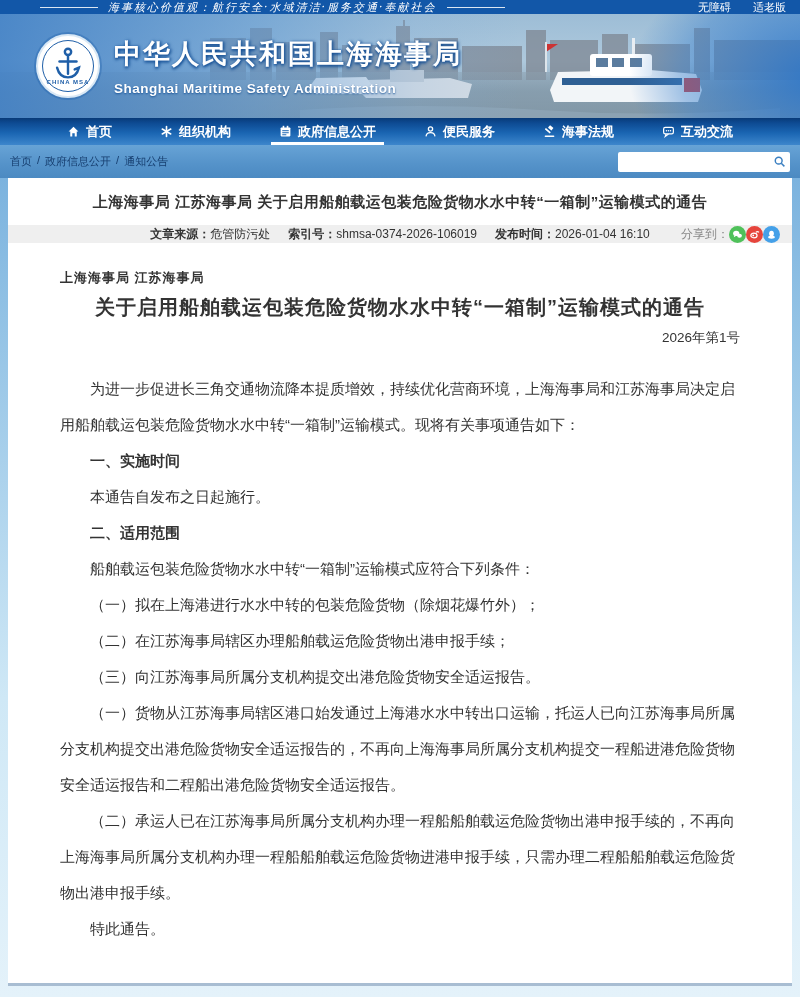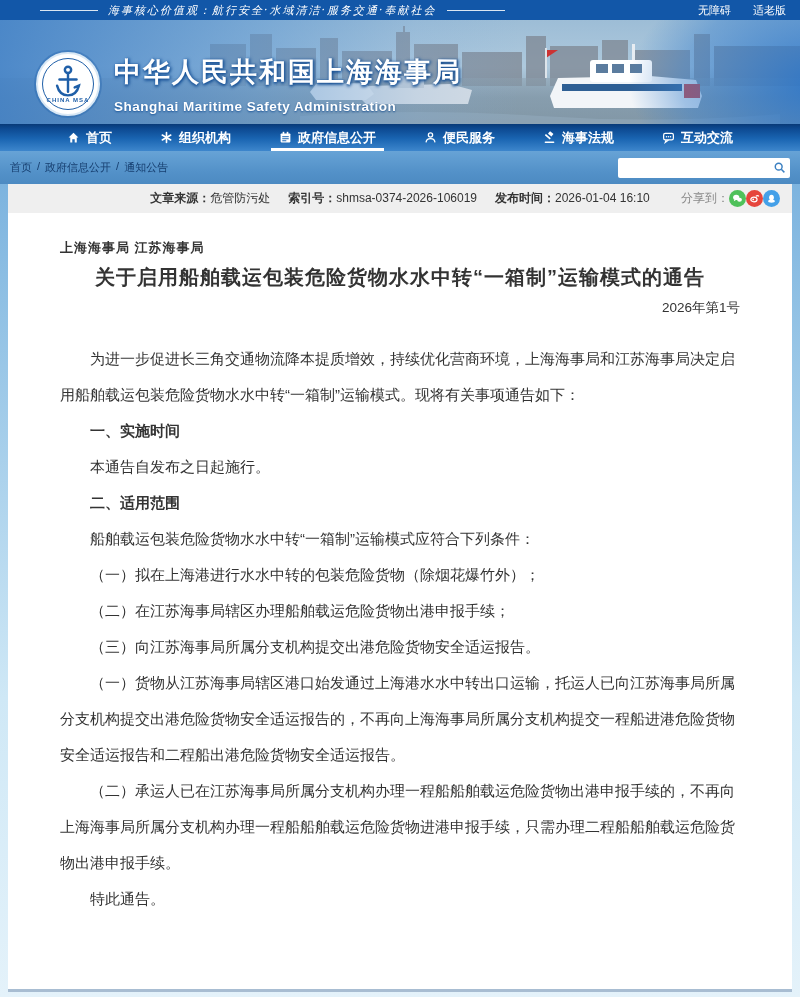--- a/index.html
+++ b/index.html
@@ -5,21 +5,21 @@
   * { margin:0; padding:0; box-sizing:border-box; }
   html,body { width:800px; height:997px; overflow:hidden; }
   body {
     font-family: "Liberation Sans", "DejaVu Sans", sans-serif;
     background: linear-gradient(180deg,#5f9fd6 0%,#8fc0e4 30%,#cfe8f6 70%,#e4f2fa 100%);
     position:relative;
   }
 
   
   .topbar {
-    height:20px; background:#1257a8; display:flex; align-items:center;
+    height:14px; background:#1257a8; display:flex; align-items:center;
     color:#fff; font-size:11px; padding:0 14px;
   }
   .topbar .slogan {
     display:flex; align-items:center; gap:10px; margin-left:26px;
     font-family:"DejaVu Serif", serif; font-style:italic; letter-spacing:2px;
   }
   .topbar .slogan .line { width:58px; height:1px; background:rgba(255,255,255,.85); }
   .topbar .links { margin-left:auto; display:flex; gap:22px; }
   .topbar .links a { color:#fff; text-decoration:none; cursor:pointer; }
 
@@ -35,21 +35,21 @@
   }
   .banner .boats { position:absolute; bottom:0; left:300px; width:480px; height:86px; }
   .banner .overlay-left {
     position:absolute; inset:0;
     background:linear-gradient(90deg, rgba(64,128,198,.88) 0%, rgba(90,150,210,.55) 32%, rgba(120,170,220,.18) 52%, transparent 65%);
   }
   .banner .overlay-right {
     position:absolute; inset:0;
     background:radial-gradient(ellipse 260px 160px at 103% 60%, rgba(40,115,200,.92), rgba(60,130,205,.45) 55%, transparent 75%);
   }
-  .banner .brand { position:absolute; top:12px; left:0; height:100%; display:flex; align-items:center; padding-left:36px; z-index:3; }
+  .banner .brand { position:absolute; top:0; left:0; height:100%; display:flex; align-items:center; padding-left:36px; z-index:3; }
   .emblem {
     width:64px; height:64px; border-radius:50%; background:#fff;
     border:2px solid #d9e8f5; box-shadow:0 0 0 2px rgba(30,95,170,.35);
     display:flex; flex-direction:column; align-items:center; justify-content:center; position:relative;
   }
   .emblem .ring { position:absolute; inset:4px; border:1.5px solid #1f5fa8; border-radius:50%; }
   .emblem svg { width:30px; height:34px; }
   .emblem .msa { font-size:6px; color:#1f5fa8; font-weight:bold; letter-spacing:1px; margin-top:-2px; }
   .brand-text { margin-left:14px; }
   .brand-cn {
@@ -92,21 +92,21 @@
   
   .content {
     margin:0 8px; background:#fff; min-height:808px; position:relative;
     border-bottom:3px solid #a8bdd2;
   }
   .list-title {
     text-align:center; font-size:15px; font-weight:bold; color:#333;
     padding:15px 30px 13px; letter-spacing:.5px;
   }
   .meta-bar {
-    background:#efefef; height:29px; display:flex; align-items:center; justify-content:center;
+    background:#efefef; height:18px; display:flex; align-items:center; justify-content:center;
     font-size:12px; color:#333; position:relative;
   }
   .meta-bar .group { margin:0 9px; }
   .meta-bar .lbl { font-weight:bold; }
   .share { position:absolute; right:12px; display:flex; align-items:center; color:#888; font-size:12px; }
   .share .ic { width:17px; height:17px; border-radius:50%; display:flex; align-items:center; justify-content:center; cursor:pointer; }
   .share .ic svg { width:11px; height:11px; }
 
   .doc { padding:26px 52px 0; color:#333; }
   .doc-title1 { text-align:left; font-size:13px; font-weight:bold; letter-spacing:1px; }
@@ -273,20 +273,21 @@
         <g fill="none" stroke="#3a7fc1" stroke-width="1.8">
           <circle cx="7" cy="7" r="4.2"></circle>
           <line x1="10.2" y1="10.2" x2="14" y2="14"></line>
         </g>
       </svg>
   </div>
 </div>
 
 <div class="content">
 
+  <div class="list-title">上海海事局 江苏海事局 关于启用船舶载运包装危险货物水水中转“一箱制”运输模式的通告</div>
 
   <div class="meta-bar">
     <span class="group">
       <span class="lbl">文章来源：</span><span>危管防污处</span>
     </span>
     <span class="group">
       <span class="lbl">索引号：</span><span>shmsa-0374-2026-106019</span>
     </span>
     <span class="group">
       <span class="lbl">发布时间：</span><span>2026-01-04 16:10</span>

